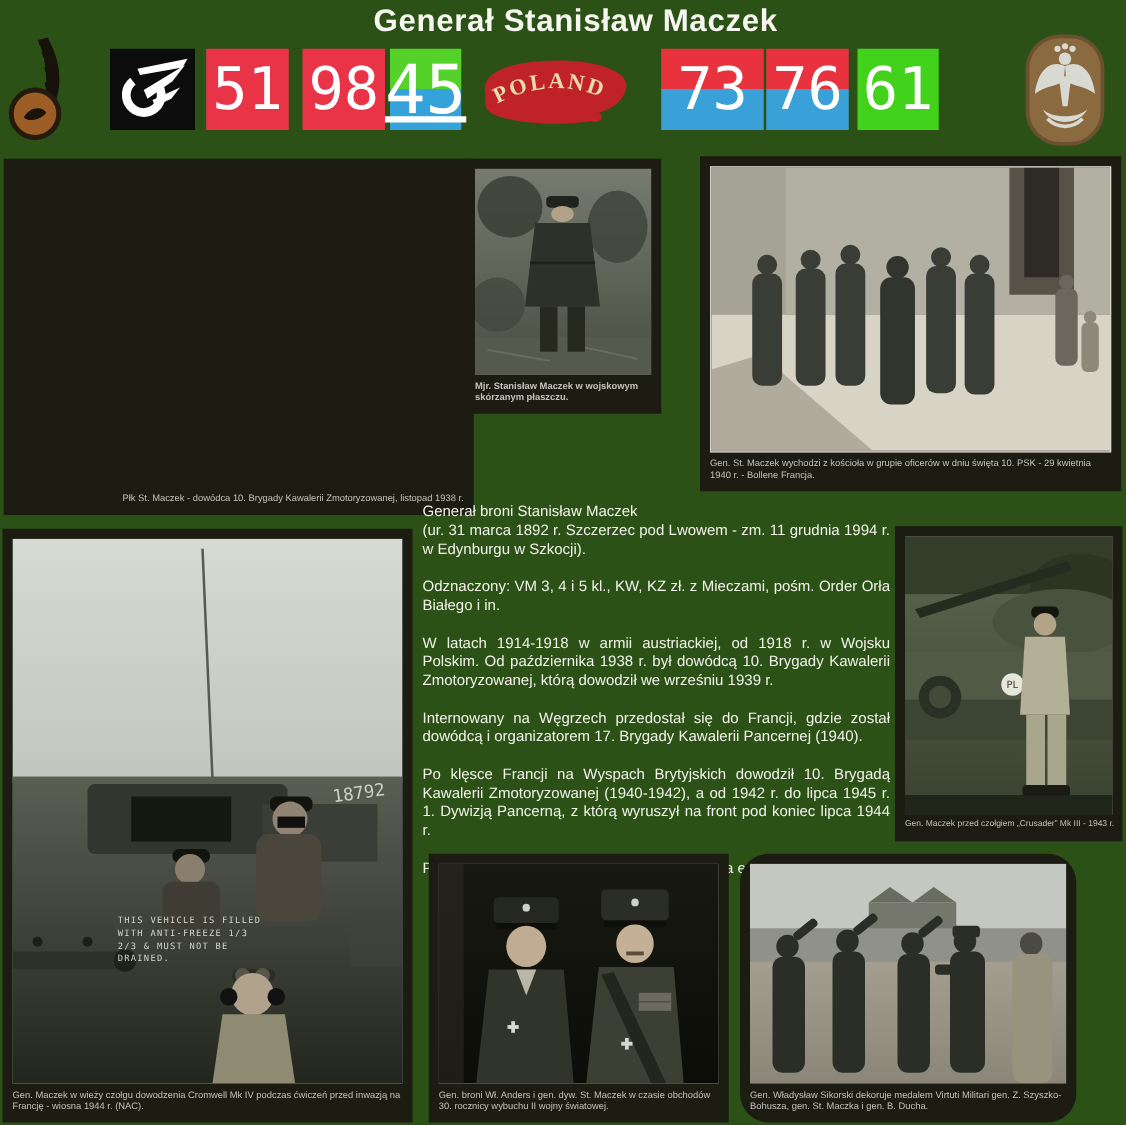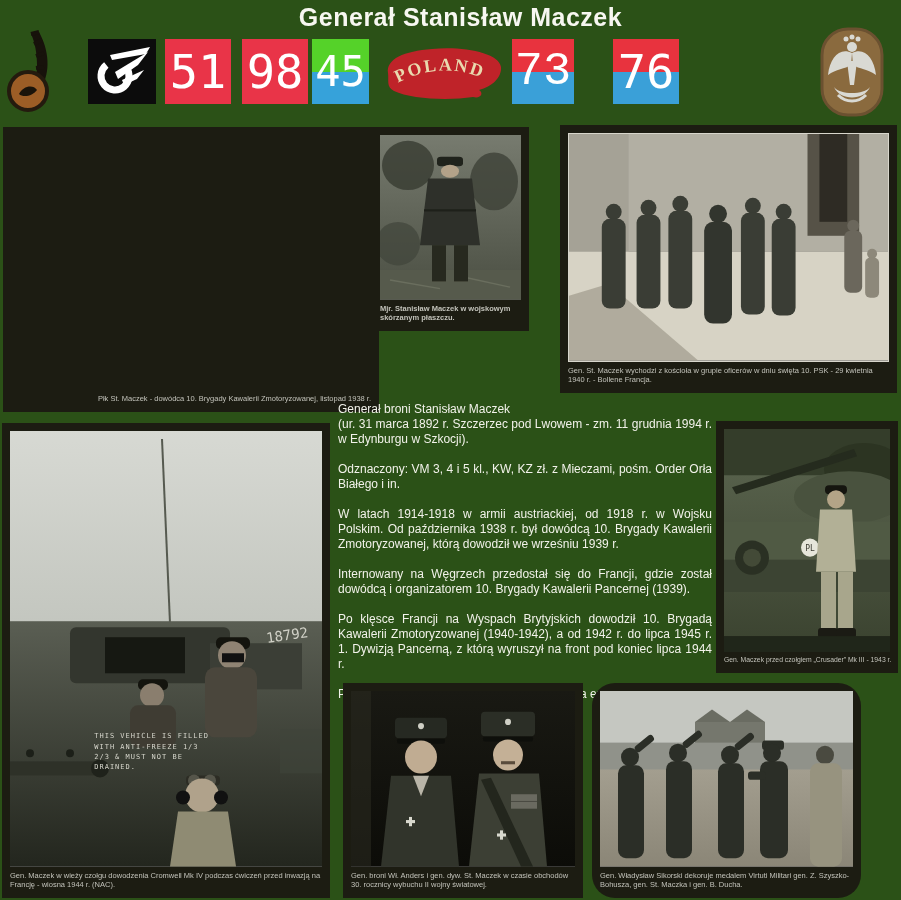--- a/index.html
+++ b/index.html
@@ -54,34 +54,35 @@
     <svg viewBox="0 0 68 65" width="68" height="65">
       <circle cx="27" cy="37" r="14" fill="none" stroke="#ffffff" stroke-width="7" stroke-dasharray="66 22" transform="rotate(-40 27 37)"></circle>
       <polygon points="27,33 60,13 50,26 30,40" fill="#ffffff"></polygon>
       <polygon points="22,16 62,8 58,15 24,21" fill="#ffffff"></polygon>
       <polygon points="34,41 56,31 49,40 36,46" fill="#ffffff"></polygon>
     </svg>
   </div>
 
   <div class="sq red" style="left:144px;width:66px;">51</div>
   <div class="sq red" style="left:221px;width:66px;">98</div>
-  <div class="sq greenblue" style="left:291px;width:57px;font-size:42px;">45</div>
+  <div class="sq greenblue" style="left:291px;width:57px;font-size:54px;text-decoration:underline;">45</div>
 
   <div class="emblem-badge" style="left:380px;top:43px;width:127px;height:59px;">
     <svg viewBox="0 0 127 59" width="127" height="59">
       <path d="M8,30 C6,16 24,8 52,6 C84,3 119,10 121,24 C122,34 112,44 99,47 C104,50 101,56 93,54 C68,58 30,56 14,48 C6,44 9,37 8,30 Z" fill="#bf2329"></path>
       <path id="poland-arc" d="M16,41 Q63,15 111,39" fill="none"></path>
       <text font-size="18" font-weight="bold" fill="#e9d9ae" letter-spacing="2" font-family="Liberation Serif, serif">
         <textPath href="#poland-arc" startOffset="2">POLAND</textPath>
       </text>
     </svg>
   </div>
 
-  <div class="sq redblue" style="left:491px;width:62px;font-family:Liberation Mono, monospace;">73</div>
+  <div class="sq redblue" style="left:508px;width:82px;">73</div>
   <div class="sq redblue" style="left:592px;width:66px;">76</div>
+  <div class="sq green" style="left:665px;width:65px;">61</div>
 
   <div class="emblem-badge" style="left:820px;top:27px;width:64px;height:90px;">
     <svg viewBox="0 0 64 90" width="64" height="90">
       <rect x="2" y="2" width="60" height="86" rx="26" fill="#8a6a3e" stroke="#6b5130" stroke-width="3"></rect>
       <circle cx="26" cy="12" r="2.5" fill="#d9d9d3"></circle>
         <circle cx="32" cy="10" r="2.5" fill="#d9d9d3"></circle>
       <circle cx="38" cy="12" r="2.5" fill="#d9d9d3"></circle>
       <circle cx="32" cy="20" r="5" fill="#d9d9d3"></circle>
       <path d="M32,26 C20,20 10,30 8,48 C16,42 25,42 31,38 Z" fill="#d9d9d3"></path>
       <path d="M32,26 C44,20 54,30 56,48 C48,42 39,42 33,38 Z" fill="#d9d9d3"></path>
@@ -196,21 +197,21 @@
     <div class="cap">Gen. St. Maczek wychodzi z kościoła w grupie oficerów w dniu święta 10. PSK - 29 kwietnia 1940 r. - Bollene Francja.</div>
   </div>
 
   <div class="bio">
     <p>
       <span class="blk">Generał broni Stanisław Maczek</span>
       <span class="blk">(ur. 31 marca 1892 r.  Szczerzec pod Lwowem - zm. 11 grudnia 1994 r. w Edynburgu w Szkocji).</span>
     </p>
     <p>Odznaczony: VM 3, 4 i 5 kl., KW, KZ zł. z Mieczami, pośm. Order Orła Białego i in.</p>
     <p>W latach 1914-1918 w armii austriackiej, od 1918 r. w Wojsku Polskim. Od października 1938 r. był dowódcą 10. Brygady Kawalerii Zmotoryzowanej, którą dowodził we wrześniu 1939 r.</p>
-    <p>Internowany na Węgrzech przedostał się do Francji, gdzie został dowódcą i organizatorem 10. Brygady Kawalerii Pancernej (1939).</p>
+    <p>Internowany na Węgrzech przedostał się do Francji, gdzie został dowódcą i organizatorem 17. Brygady Kawalerii Pancernej (1940).</p>
     <p>Po klęsce Francji na Wyspach Brytyjskich dowodził 10. Brygadą Kawalerii Zmotoryzowanej (1940-1942), a od 1942 r. do lipca 1945 r. 1. Dywizją Pancerną, z którą wyruszył na front pod koniec lipca 1944 r.</p>
     <p>Po wojnie został zdemobilizowany, pozostał na emigracji.</p>
   </div>
 
   <div class="frame" style="left:716px;top:421px;width:182px;height:252px;">
     <div class="photo">
       <svg viewBox="0 0 166 222" preserveAspectRatio="none">
         <defs>
           <linearGradient id="g4a" x1="0" y1="0" x2="0" y2="1">
             <stop offset="0" stop-color="#5d6751"></stop>

